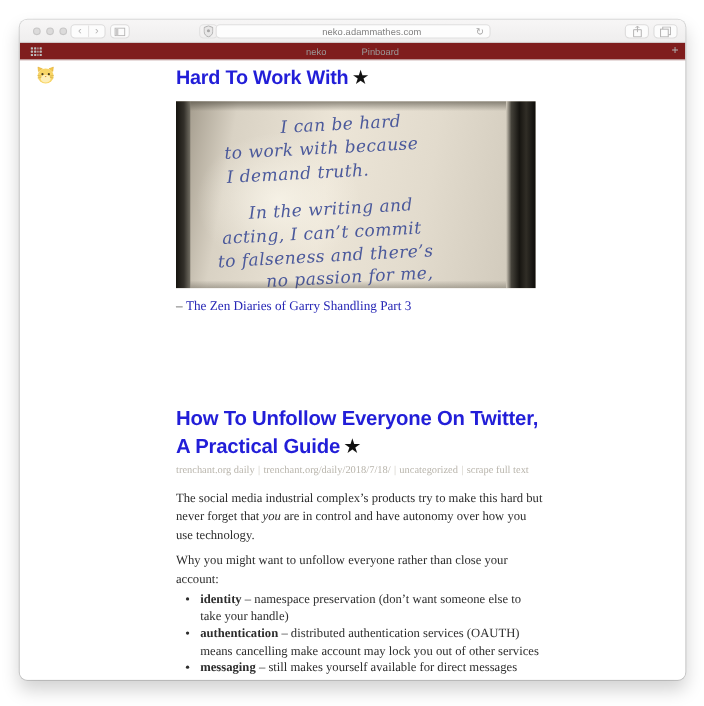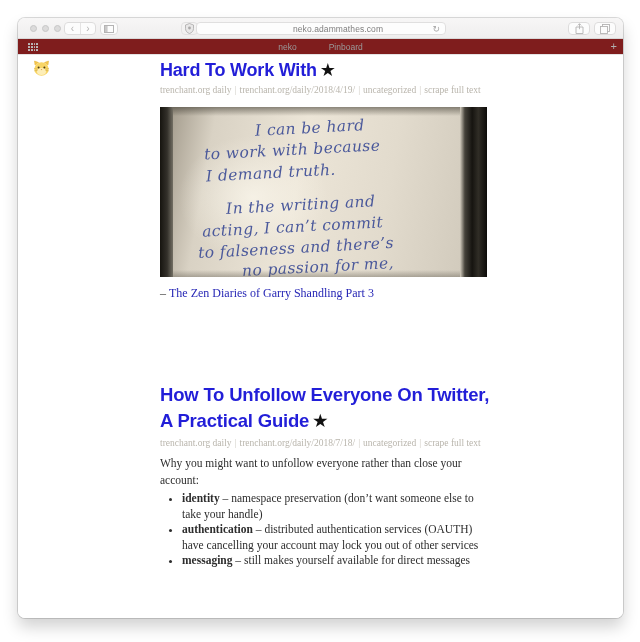--- a/index.html
+++ b/index.html
@@ -205,21 +205,20 @@
         <circle cx="11.4" cy="7.4" r="1" fill="#4a3a18"></circle>
         <path d="M8.5 10.2 L7.6 9.2 L9.4 9.2 Z" fill="#d88a2a"></path>
         <path d="M1 8.5 L4.5 9.2 M1.2 10.8 L4.6 10.4 M16 8.5 L12.5 9.2 M15.8 10.8 L12.4 10.4" stroke="#caa43c" stroke-width="0.5" fill="none"></path>
       </svg>
     </span>
 
     <div class="col">
 
       <div>
         <h1 class="post-title"><span>Hard To Work With</span><span class="star">★</span></h1>
-        <div class="meta"><span>trenchant.org daily</span><span class="sep">|</span><span>trenchant.org/daily/2018/4/19/</span><span class="sep">|</span><span>uncategorized</span><span class="sep">|</span><span>scrape full text</span></div>
 
         <div class="photo">
           <div class="glow"></div>
           <div class="hw hw1">I can be hard</div>
           <div class="hw hw2">to work with because</div>
           <div class="hw hw3">I demand truth.</div>
           <div class="hw hw4">In the writing and</div>
           <div class="hw hw5">acting, I can’t commit</div>
           <div class="hw hw6">to falseness and there’s</div>
           <div class="hw hw7">no passion for me,</div>
@@ -229,25 +228,26 @@
           <div class="edge-b"></div>
         </div>
 
         <div class="caption"><span class="dash">–</span><span class="cap-link">The Zen Diaries of Garry Shandling Part 3</span></div>
       </div>
 
       <div class="post2">
         <h1 class="post-title h2"><span>How To Unfollow Everyone On Twitter, A Practical Guide</span><span class="star">★</span></h1>
         <div class="meta"><span>trenchant.org daily</span><span class="sep">|</span><span>trenchant.org/daily/2018/7/18/</span><span class="sep">|</span><span>uncategorized</span><span class="sep">|</span><span>scrape full text</span></div>
 
+        <p class="body-p p1"><span>The social media industrial complex’s products try to make this hard but never forget that </span><em>you</em><span> are in control and have autonomy over how you use technology.</span></p>
 
         <p class="body-p p2">Why you might want to unfollow everyone rather than close your account:</p>
 
         <ul class="blist">
           <li><b>identity</b><span> – namespace preservation (don’t want someone else to take your handle)</span></li>
-          <li><b>authentication</b><span> – distributed authentication services (OAUTH) have cancelling your account may lock you out of other services</span></li>
+          <li><b>authentication</b><span> – distributed authentication services (OAUTH) means cancelling make account may lock you out of other services</span></li>
           <li><b>messaging</b><span> – still makes yourself available for direct messages</span></li>
         </ul>
       </div>
 
     </div>
   </div>
 </div>
 
 </body></html>

